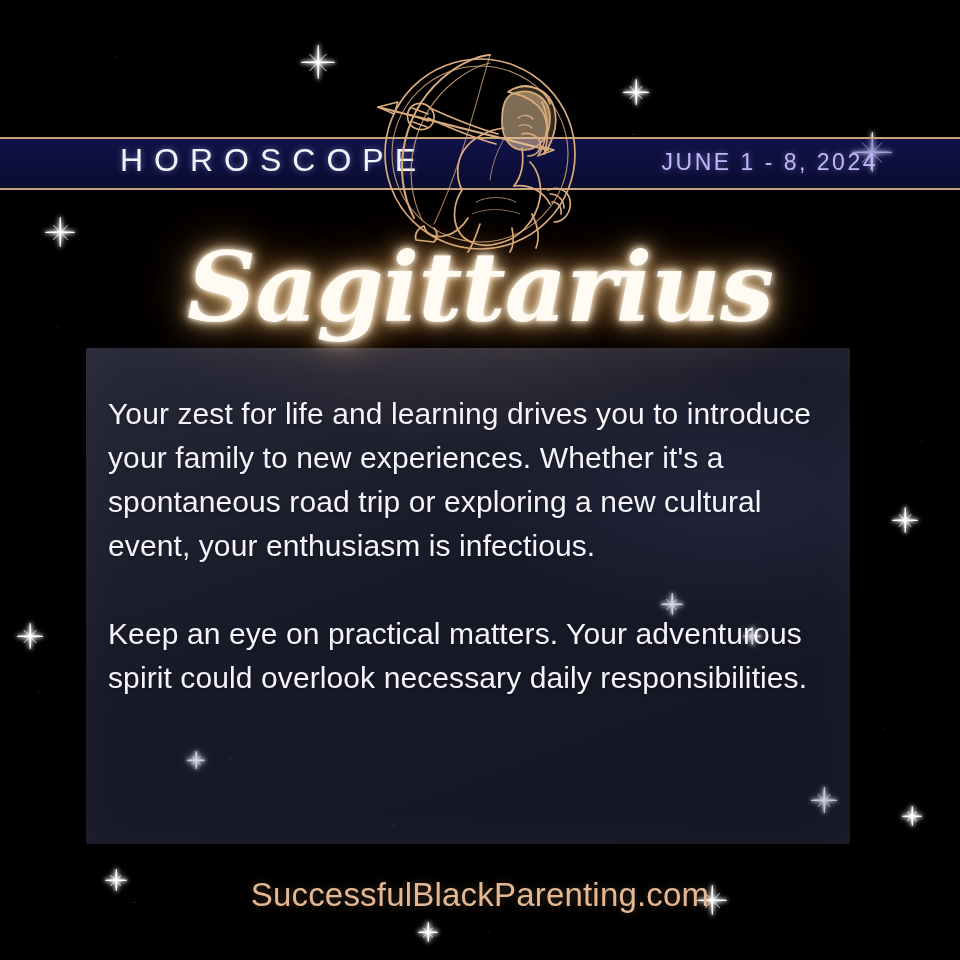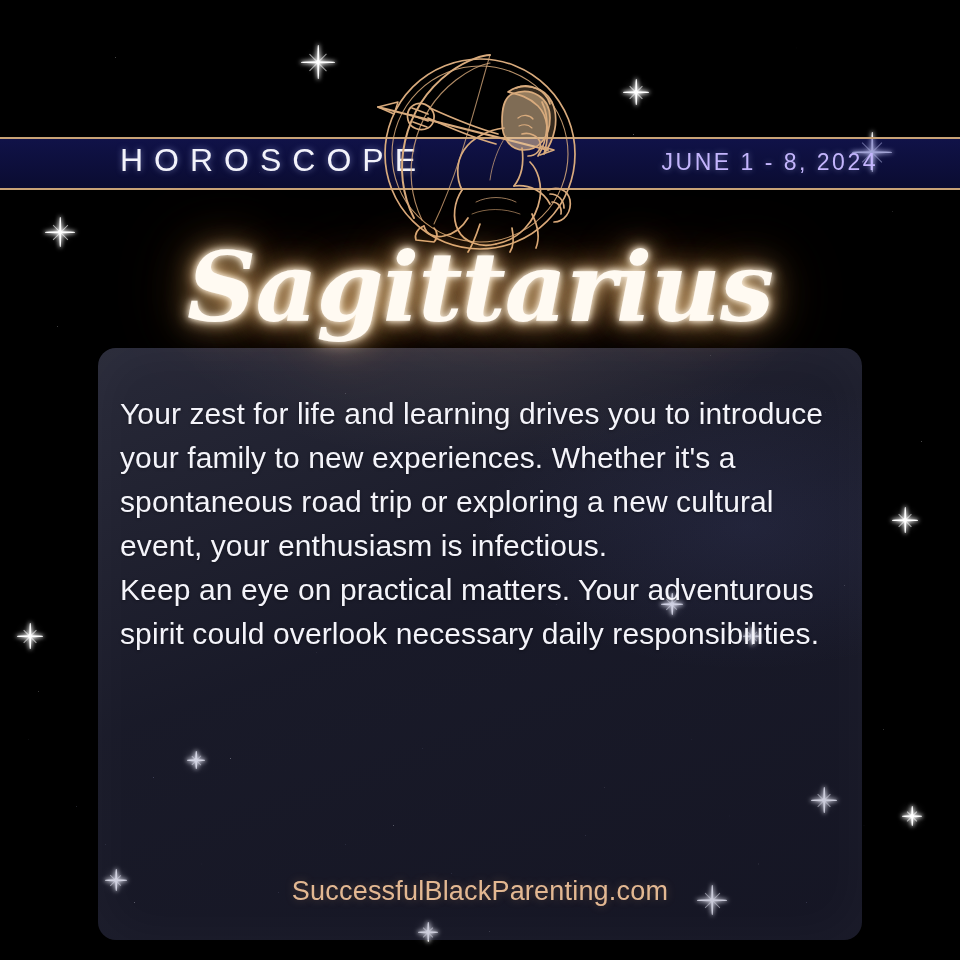--- a/index.html
+++ b/index.html
@@ -196,25 +196,25 @@
       0 0 6px  #fff6e8,
       0 0 14px rgba(255,228,186,.95),
       0 0 28px rgba(255,196,120,.75),
       0 0 52px rgba(255,170,80,.45),
       0 0 86px rgba(255,150,60,.25);
   }
 
   
   #reading-card {
     position: absolute;
-    left: 98px;
+    left: 86px;
     top: 348px;
     width: 764px;
-    height: 592px;
-    border-radius: 18px;
+    height: 496px;
+    border-radius: 2px;
     background: linear-gradient(160deg,
         rgba(132,136,186,0.30) 0%,
         rgba(96,100,156,0.26) 45%,
         rgba(70,72,120,0.30) 100%);
     box-shadow: inset 0 0 60px rgba(255,255,255,0.035);
     overflow: hidden;
   }
   #reading-card .cardglow {
     position: absolute;
     inset: 0;
@@ -229,30 +229,30 @@
     top: 44px;
     width: 720px;
     color: #f4f4fa;
     font-size: 30px;
     line-height: 44px;
     font-weight: 400;
     letter-spacing: .1px;
     text-shadow: 0 1px 3px rgba(0,0,0,.35);
   }
   #reading-text p { margin: 0; }
-  #reading-text p + p { }
+  #reading-text p + p { margin-top: 44px; }
 
   
   #site-footer {
     position: absolute;
     left: 0;
     top: 876px;
     width: 960px;
     text-align: center;
-    font-size: 27px;
+    font-size: 33px;
     color: #e3b892;
     letter-spacing: .2px;
     text-shadow: 0 0 10px rgba(220,160,110,.30);
   }
 </style>
 </head>
 <body>
 
 <div id="poster">
 

